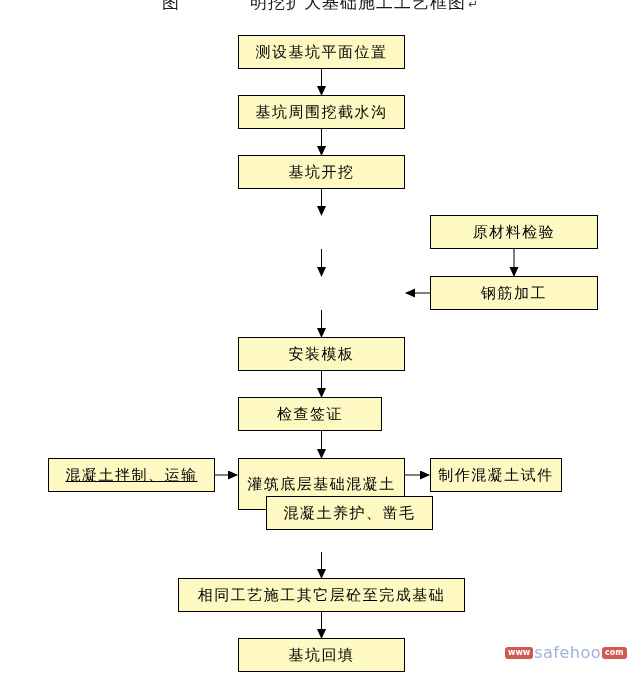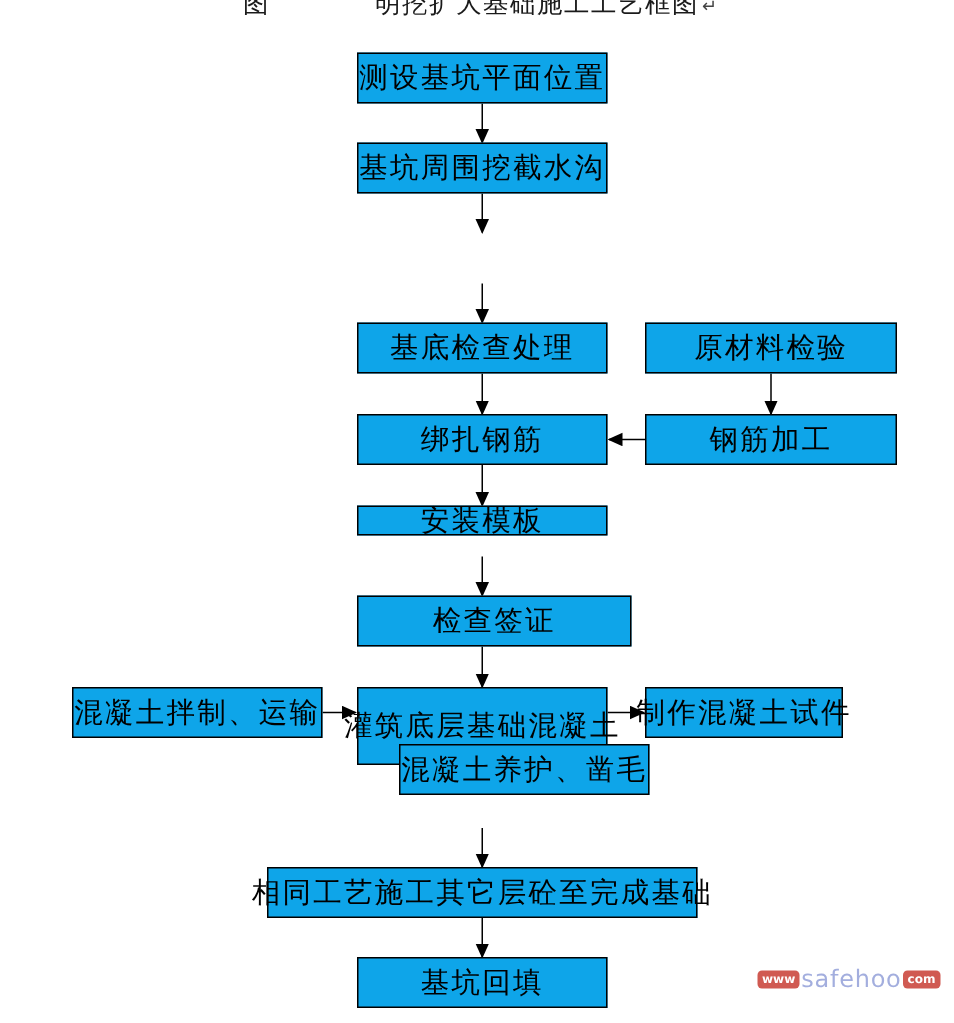--- a/index.html
+++ b/index.html
@@ -19,23 +19,23 @@
     letter-spacing: 1px;
   }
   .title-gap { display: inline-block; width: 70px; }
   .para-mark { font-size: 12px; color: #444; margin-left: 2px; }
 
   
   .node {
     position: absolute;
     box-sizing: border-box;
     border: 1px solid #000000;
-    background: #0ea5e9;
+    background: #fef9c3;
     display: flex; align-items: center; justify-content: center;
-    font-size: 19px; color: #000000;
+    font-size: 15px; color: #000000;
     letter-spacing: 1.5px;
     white-space: nowrap;
   }
 
   
   #connectors {
     position: absolute; left: 0; top: 0;
     width: 636px; height: 682px;
     pointer-events: none;
   }
@@ -85,34 +85,33 @@
 
     <line x1="514" y1="249" x2="514" y2="276" stroke="#000" stroke-width="1" marker-end="url(#arrow)"></line>
     <line x1="430" y1="293" x2="406" y2="293" stroke="#000" stroke-width="1" marker-end="url(#arrow)"></line>
 
     <line x1="215" y1="475" x2="237" y2="475" stroke="#000" stroke-width="1" marker-end="url(#arrow)"></line>
     <line x1="405" y1="475" x2="429" y2="475" stroke="#000" stroke-width="1" marker-end="url(#arrow)"></line>
   </svg>
 
   <div class="node" style="left:238px; top:35px;  width:167px; height:34px;">测设基坑平面位置</div>
   <div class="node" style="left:238px; top:95px;  width:167px; height:34px;">基坑周围挖截水沟</div>
-  <div class="node" style="left:238px; top:215px; width:167px; height:34px;">基底检查处理</div>
-  <div class="node" style="left:238px; top:276px; width:167px; height:34px;">绑扎钢筋</div>
-  <div class="node" style="left:238px; top:337px; width:167px; height:20px;">安装模板</div>
-  <div class="node" style="left:238px; top:397px; width:183px; height:34px;">检查签证</div>
+  <div class="node" style="left:238px; top:155px; width:167px; height:34px;">基坑开挖</div>
+  <div class="node" style="left:238px; top:337px; width:167px; height:34px;">安装模板</div>
+  <div class="node" style="left:238px; top:397px; width:144px; height:34px;">检查签证</div>
   <div class="node" style="left:238px; top:458px; width:167px; height:52px;">灌筑底层基础混凝土</div>
   <div class="node" style="left:238px; top:496px; width:167px; height:34px;margin-left:28px;">混凝土养护、凿毛</div>
   <div class="node" style="left:178px; top:578px; width:287px; height:34px;">相同工艺施工其它层砼至完成基础</div>
   <div class="node" style="left:238px; top:638px; width:167px; height:34px;">基坑回填</div>
 
   <div class="node" style="left:430px; top:215px; width:168px; height:34px;">原材料检验</div>
   <div class="node" style="left:430px; top:276px; width:168px; height:34px;">钢筋加工</div>
   <div class="node" style="left:430px; top:458px; width:132px; height:34px;">制作混凝土试件</div>
 
-  <div class="node" style="left:48px;  top:458px; width:167px; height:34px;">混凝土拌制、运输</div>
+  <div class="node" style="left:48px;  top:458px; width:167px; height:34px;text-decoration:underline;">混凝土拌制、运输</div>
 
   <div class="watermark">
     <span class="wm-pill" style="background: rgb(208, 90, 82);">www</span>
     <span class="wm-name" style="color: rgb(163, 174, 222);">safehoo</span>
     <span class="wm-pill" style="background: rgb(208, 90, 82); text-align: center;">com</span>
   </div>
 
 </div>
 
 </body></html>

